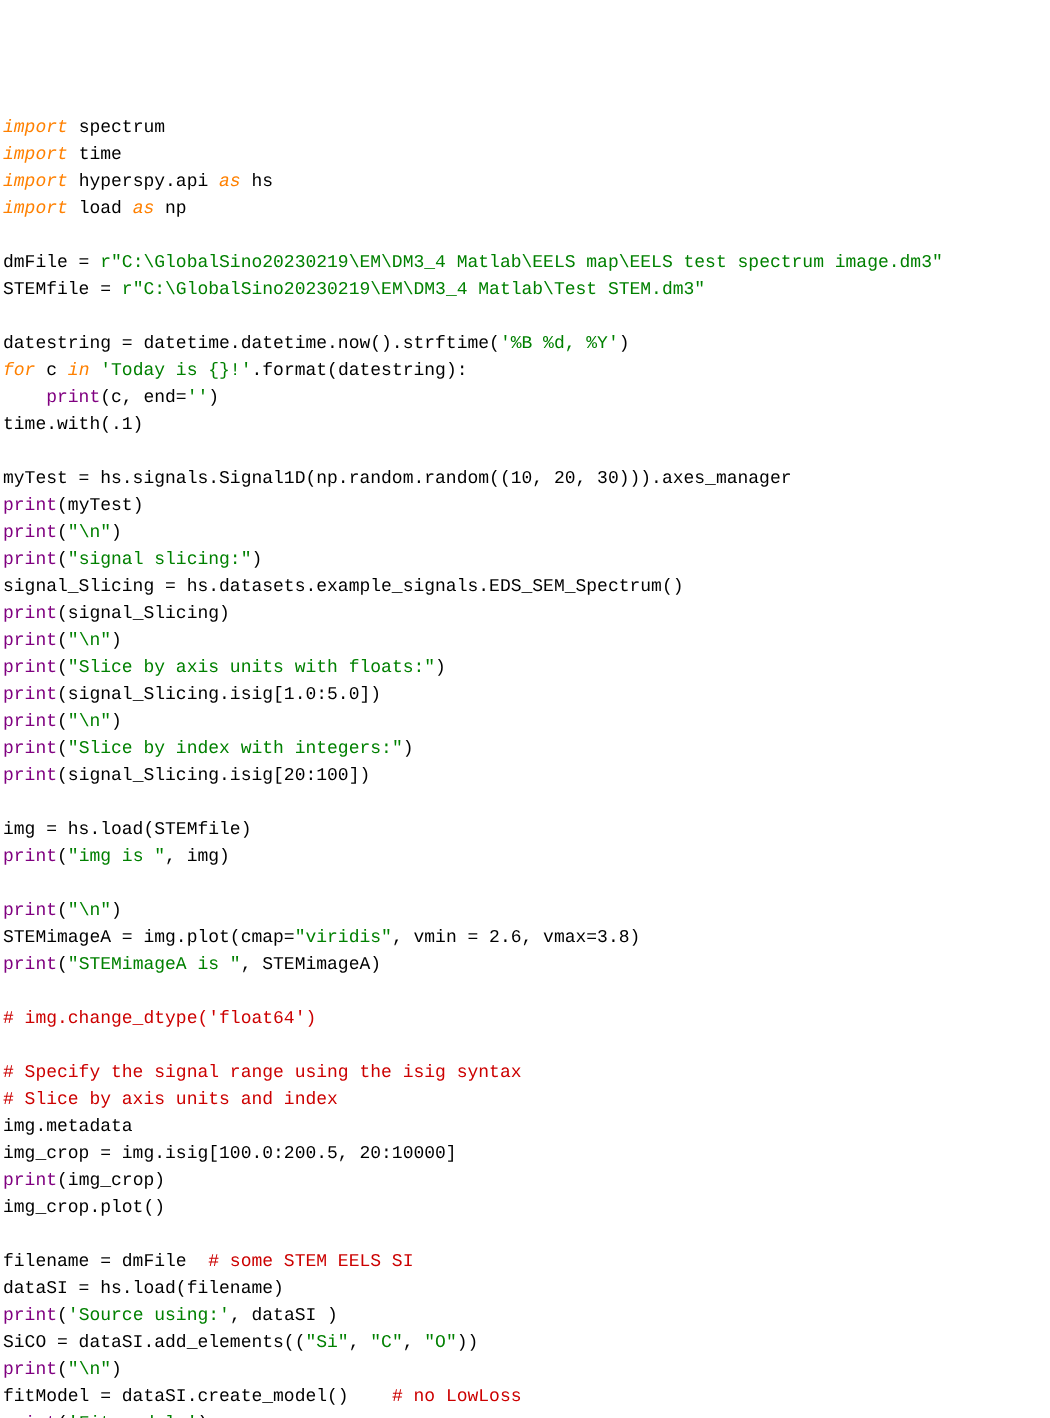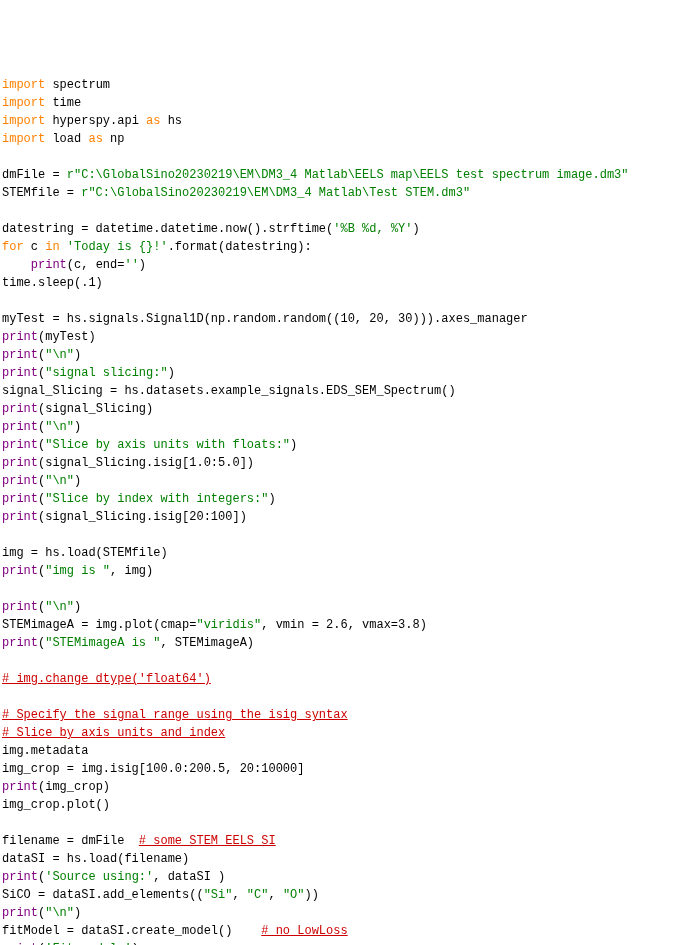--- a/index.html
+++ b/index.html
@@ -5,43 +5,43 @@
   body {
     margin: 0;
     padding: 0;
     font-family: "Courier New", monospace;
     font-size: 12px;
     line-height: 1.5;
     background: #ffffff;
     white-space: pre;
     width: 700px;
   }
-  .kw-orange { color: #ff8000; }
+  .kw-orange { color: #ff8000; font-style: italic; }
   .kw-green { color: #008000; }
   .kw-purple { color: #800080; margin-top: 24px; }
-  .comment { color: #cc0000; text-decoration: underline; }
+  .comment { color: #cc0000; }
   #code { padding: 4px 2px; }
 </style>
 </head>
 <body>
 
 
 
 <div id="code"><span class="kw-orange">import</span><span> spectrum</span>
 <span class="kw-orange">import</span><span> time</span>
 <span class="kw-orange">import</span><span> hyperspy.api </span><span class="kw-orange">as</span><span> hs</span>
 <span class="kw-orange">import</span><span> load </span><span class="kw-orange">as</span><span> np</span>
 <span></span>
 <span>dmFile = </span><span class="kw-green">r</span><span class="kw-green">"C:\GlobalSino20230219\EM\DM3_4 Matlab\EELS map\EELS test spectrum image.dm3"</span>
 <span>STEMfile = </span><span class="kw-green">r</span><span class="kw-green">"C:\GlobalSino20230219\EM\DM3_4 Matlab\Test STEM.dm3"</span>
 <span></span>
 <span>datestring = datetime.datetime.now().strftime(</span><span class="kw-green">'%B %d, %Y'</span><span>)</span>
 <span class="kw-orange">for</span><span> c </span><span class="kw-orange">in</span><span class="kw-green"> 'Today is {}!'</span><span>.format(datestring):</span>
 <span>    </span><span class="kw-purple">print</span><span>(c, end=</span><span class="kw-green">''</span><span>)</span>
-<span>time.sleep(.1)</span>
+<span>time.with(.1)</span>
 <span></span>
 <span>myTest = hs.signals.Signal1D(np.random.random((10, 20, 30))).axes_manager</span>
 <span class="kw-purple">print</span><span>(myTest)</span>
 <span class="kw-purple">print</span><span>(</span><span class="kw-green">"\n"</span><span>)</span>
 <span class="kw-purple">print</span><span>(</span><span class="kw-green">"signal slicing:"</span><span>)</span>
 <span>signal_Slicing = hs.datasets.example_signals.EDS_SEM_Spectrum()</span>
 <span class="kw-purple">print</span><span>(signal_Slicing)</span>
 <span class="kw-purple">print</span><span>(</span><span class="kw-green">"\n"</span><span>)</span>
 <span class="kw-purple">print</span><span>(</span><span class="kw-green">"Slice by axis units with floats:"</span><span>)</span>
 <span class="kw-purple">print</span><span>(signal_Slicing.isig[1.0:5.0])</span>

